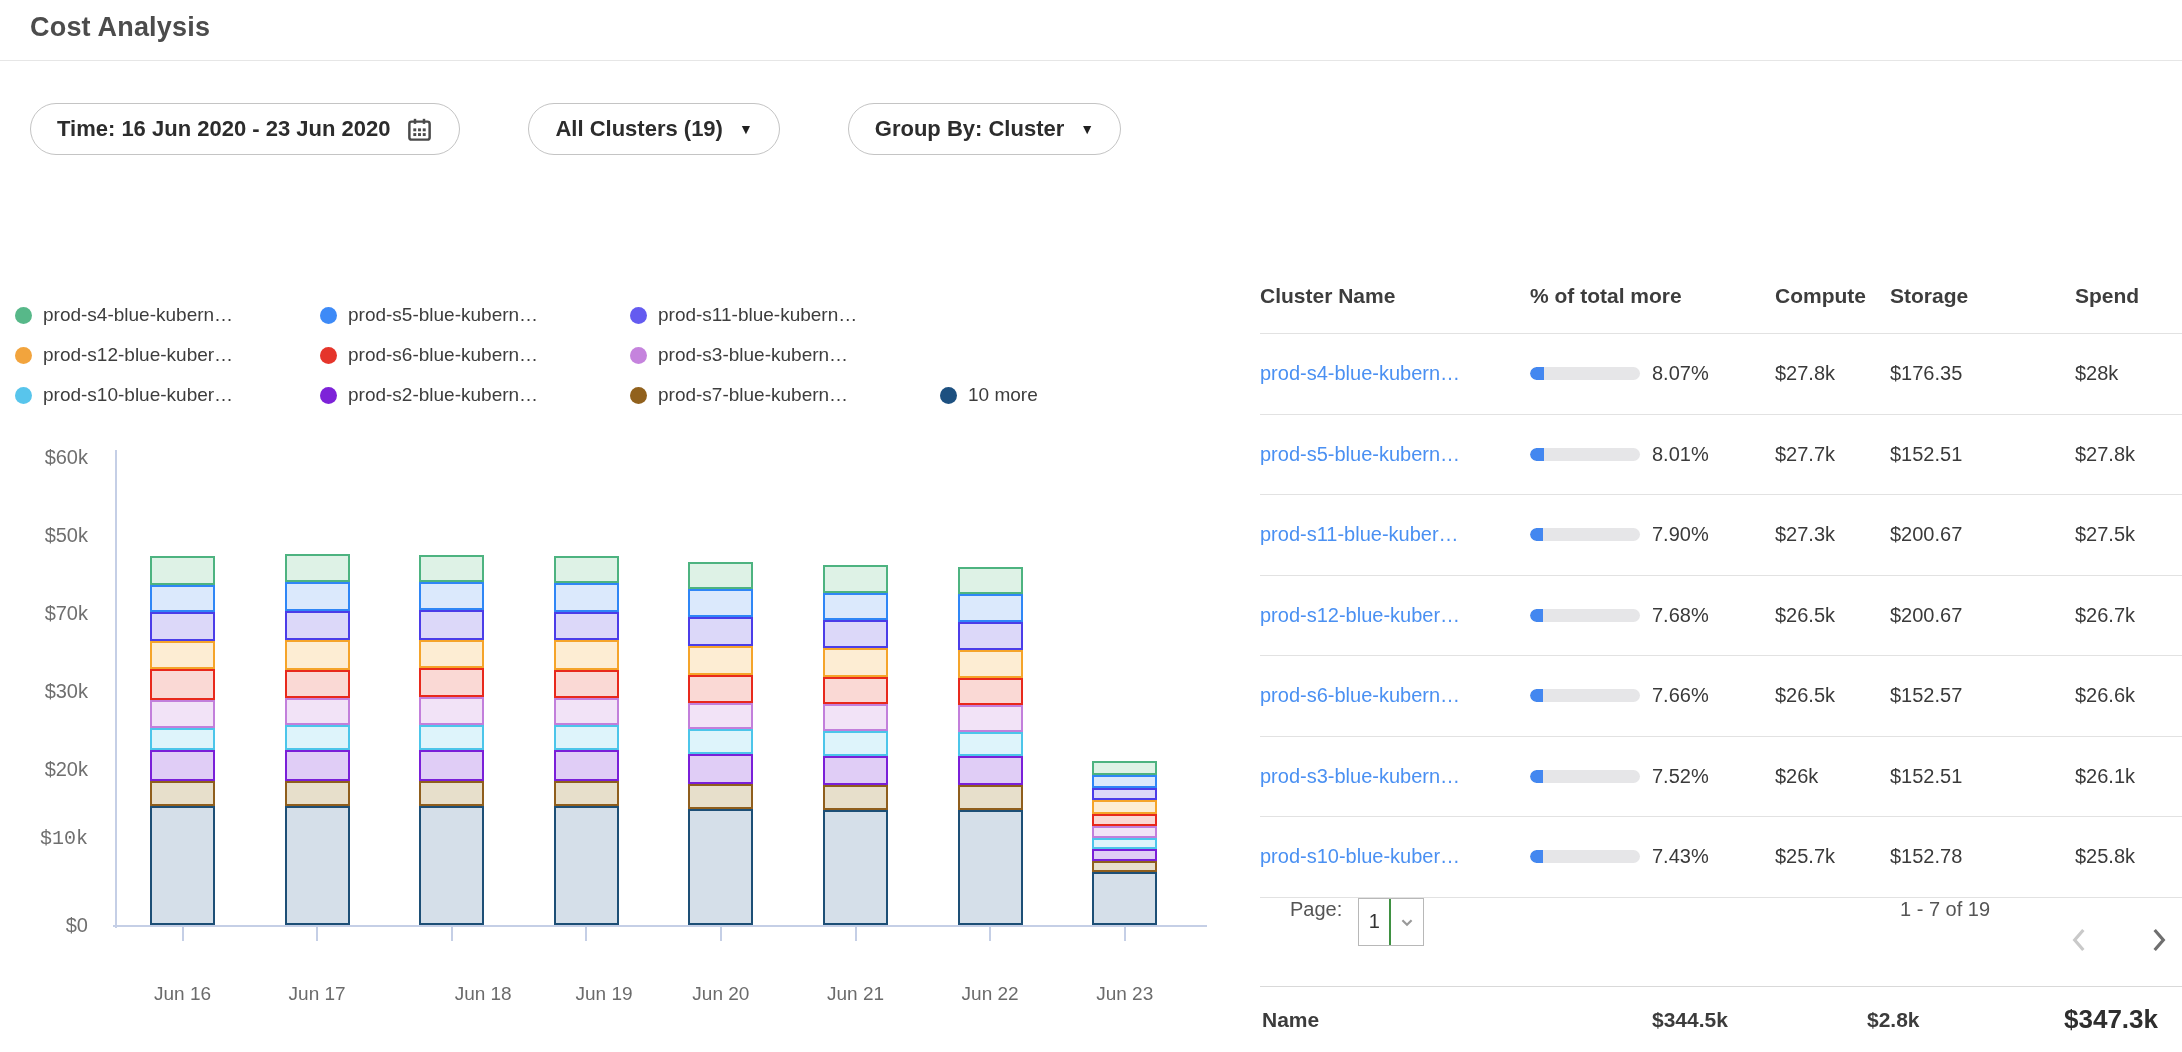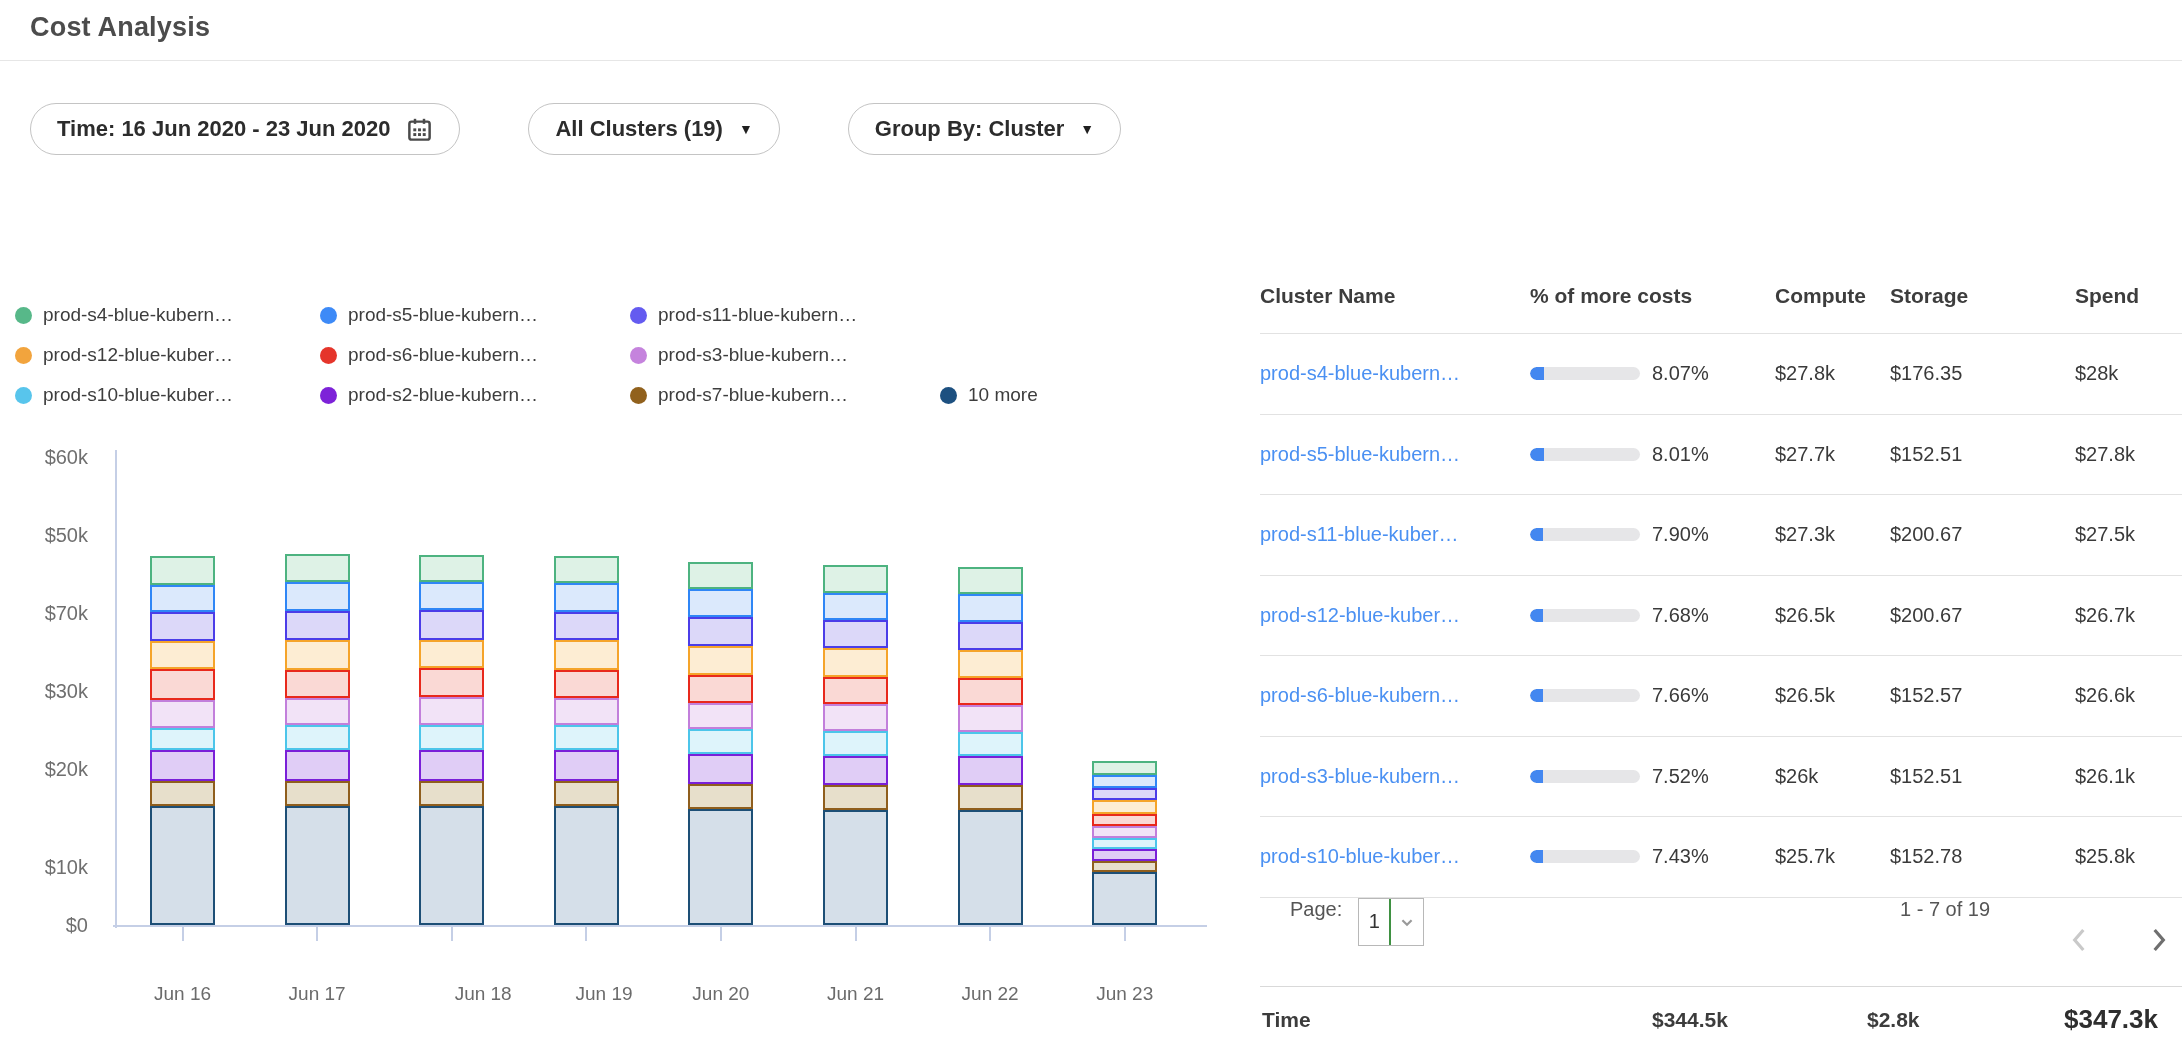--- a/index.html
+++ b/index.html
@@ -141,21 +141,21 @@
         <div class="legend-label">prod-s7-blue-kubern…</div>
       </div>
       <div class="legend-item" style="grid-area: 3 / 4;">
         <div class="legend-dot" style="background: rgb(29, 80, 128);"></div>
         <div class="legend-label">10 more</div>
       </div>
     </div>
 
   <div class="chart">
       <div class="y-label" style="top: 482px;">$0</div>
-      <div class="y-label" style="top: 424px;">$10k</div>
+      <div class="y-label" style="top: 396px; font-family: Liberation Mono, monospace;">$10k</div>
       <div class="y-label" style="top: 326px;">$20k</div>
       <div class="y-label" style="top: 248px;">$30k</div>
       <div class="y-label" style="top: 170px;">$70k</div>
       <div class="y-label" style="top: 92px;">$50k</div>
       <div class="y-label" style="top: 14px;">$60k</div>
       <div class="axis-v"></div>
       <div class="axis-h"></div>
       <div class="bar-stack" style="left: 150px;">
         <div class="bar-seg" title="10 more — Jun 16" style="height: 119.34px; background: rgb(213, 223, 233); border-color: rgb(29, 79, 118);"></div>
         <div class="bar-seg" title="prod-s7-blue-kubern… — Jun 16" style="height: 24.96px; background: rgb(231, 223, 203); border-color: rgb(143, 94, 29);"></div>
@@ -266,21 +266,21 @@
         <div class="bar-seg" title="prod-s5-blue-kubern… — Jun 23" style="height: 13.26px; background: rgb(219, 233, 252); border-color: rgb(47, 134, 246);"></div>
         <div class="bar-seg" title="prod-s4-blue-kubern… — Jun 23" style="height: 13.26px; background: rgb(222, 242, 230); border-color: rgb(77, 179, 128);"></div>
       </div>
       <div class="x-tick" style="left: 1123.7px;"></div>
       <div class="x-label" style="left: 1064.7px;">Jun 23</div>
     </div>
 
   <div class="table-panel">
     <div class="t-header">
       <span>Cluster Name</span>
-      <span>% of more costs</span>
+      <span>% of total more</span>
       <span>Compute</span>
       <span>Storage</span>
       <span>Spend</span>
     </div>
 
     <div class="rows-wrap">
         <div class="t-row">
           <div class="c-name">prod-s4-blue-kubern…</div>
           <div class="c-pct">
             <div class="bar-track">
@@ -384,20 +384,20 @@
           </svg>
       </button>
       <button class="pg-btn pg-next">
         <svg width="32" height="32" viewBox="0 0 24 24" fill="none">
             <polyline points="9.5,4.5 16,12 9.5,19.5" stroke="#6f6f6f" stroke-width="2.4" fill="none"></polyline>
           </svg>
       </button>
     </div>
 
     <div class="t-total">
-      <span class="tt-label">Time</span>
+      <span class="tt-label">Name</span>
       <span class="tt-compute">$344.5k</span>
       <span class="tt-storage">$2.8k</span>
       <span class="tt-spend">$347.3k</span>
     </div>
   </div>
 
 </div>
 
 </body></html>

